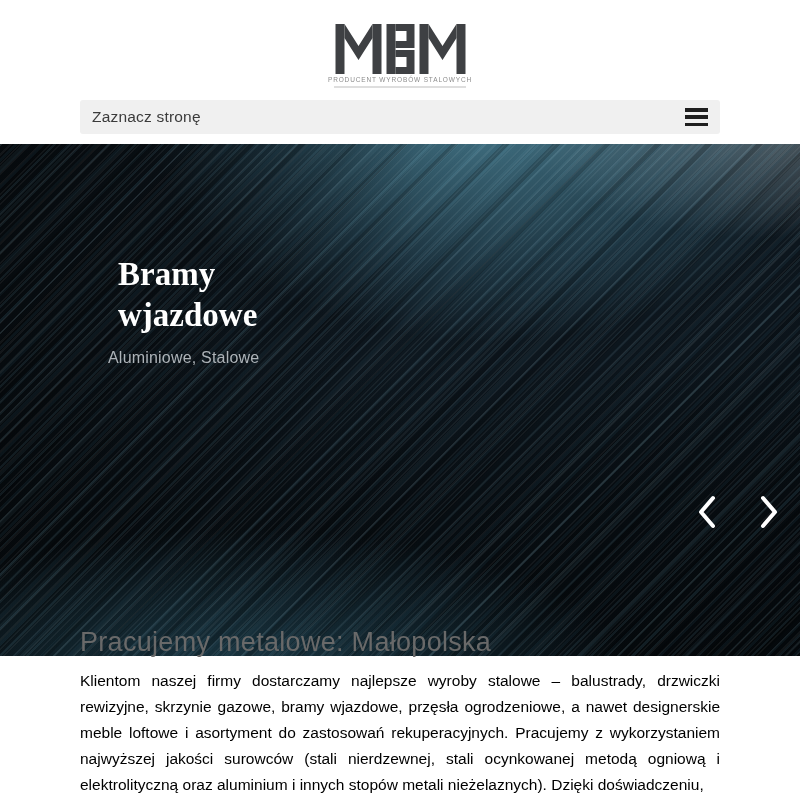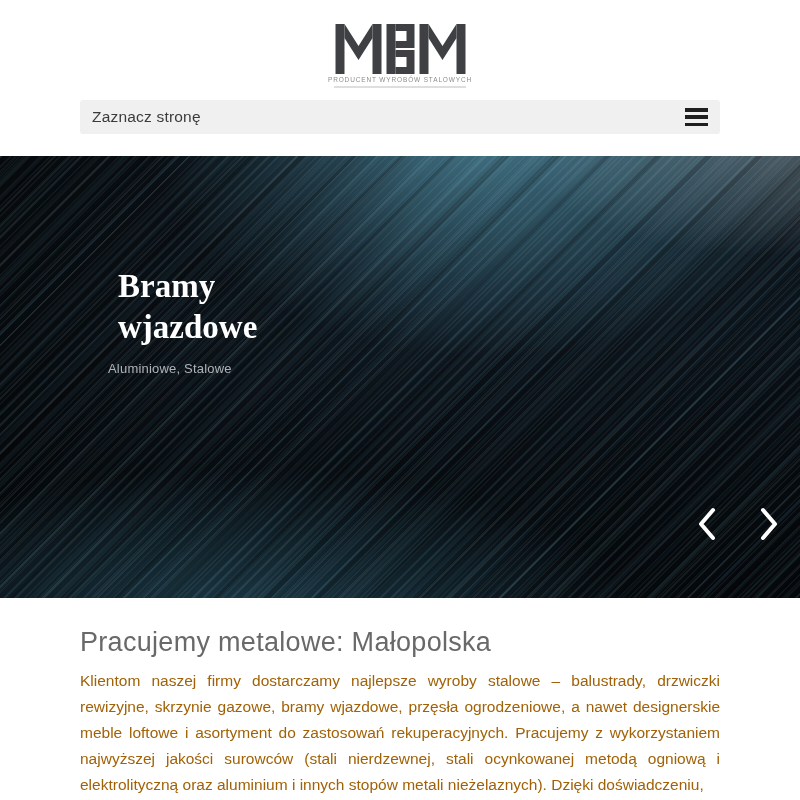--- a/index.html
+++ b/index.html
@@ -28,53 +28,53 @@
     background: #f0f0f0; border-radius: 3px;
     display: flex; align-items: center; justify-content: space-between;
     padding: 0 12px;
   }
   .nav-label { font-size: 15.5px; color: #3b3b3b; letter-spacing: 0.2px; }
   .hamburger { width: 23px; height: 18px; display: flex; flex-direction: column; justify-content: space-between; cursor: pointer; }
   .hamburger span { display: block; width: 23px; height: 3.5px; background: #1f1f1f; }
 
   
   .hero {
-    position: absolute; top: 156px; left: 0; width: 800px; height: 442px;
+    position: absolute; top: 144px; left: 0; width: 800px; height: 512px;
     background:
       repeating-linear-gradient(135deg, rgba(255,255,255,0.05) 0px, rgba(255,255,255,0.05) 1.5px, rgba(255,255,255,0) 1.5px, rgba(255,255,255,0) 7px),
       repeating-linear-gradient(135deg, rgba(125,182,204,0.10) 0px, rgba(125,182,204,0.10) 2px, rgba(0,0,0,0) 2px, rgba(0,0,0,0) 10px, rgba(45,85,104,0.14) 10px, rgba(45,85,104,0.14) 13px, rgba(0,0,0,0) 13px, rgba(0,0,0,0) 19px),
       repeating-linear-gradient(135deg, rgba(0,0,0,0) 0px, rgba(0,0,0,0) 16px, rgba(140,200,220,0.06) 16px, rgba(140,200,220,0.06) 19px, rgba(0,0,0,0) 19px, rgba(0,0,0,0) 31px, rgba(0,0,0,0.18) 31px, rgba(0,0,0,0.18) 36px),
       radial-gradient(ellipse 560px 210px at 30% 104%, rgba(56,120,146,0.42), rgba(56,120,146,0) 70%),
       linear-gradient(to right, rgba(4,7,9,0.72) 0%, rgba(4,7,9,0.34) 26%, rgba(4,7,9,0) 52%),
       linear-gradient(to bottom, rgba(3,6,8,0) 42%, rgba(3,6,8,0.45) 72%, rgba(3,6,8,0.58) 100%),
       radial-gradient(ellipse 470px 310px at 61% -5%, rgba(100,175,200,0.62), rgba(70,130,155,0.28) 48%, rgba(0,0,0,0) 72%),
       radial-gradient(ellipse 340px 180px at 95% -8%, rgba(162,172,177,0.55), rgba(120,130,136,0.22) 55%, rgba(0,0,0,0) 75%),
       linear-gradient(155deg, #0b1218 0%, #0e1820 45%, #060b0f 100%);
   }
   .hero-text { position: absolute; left: 108px; top: 110px; }
   .slide-title {
     margin: 0 0 0 10px; width: 235px;
     font-family: "Liberation Serif", serif; font-weight: 700;
     font-size: 33px; line-height: 41px; color: #ffffff;
   }
-  .slide-subtitle { margin: 13px 0 0; font-size: 13px; color: #adb3b8; letter-spacing: 0.2px; }
+  .slide-subtitle { margin: 13px 0 0; font-size: 16px; color: #adb3b8; letter-spacing: 0.2px; }
   .slider-arrow { position: absolute; width: 24px; height: 36px; cursor: pointer; }
   .slider-prev { left: 695px; top: 350px; }
   .slider-next { left: 757px; top: 350px; }
 
   
   .main { position: absolute; top: 558px; left: 80px; width: 640px; }
   .section-heading {
     margin: 68px 0 0; font-family: "Liberation Sans", sans-serif;
     font-size: 27px; line-height: 32px; font-weight: 500;
     color: #696969; letter-spacing: 0.3px;
   }
   .section-paragraph {
     margin: 10px 0 0; font-size: 15.5px; line-height: 26px;
-    color: #a16207; text-align: justify;
+    color: #000000; text-align: justify;
   }
 </style>
 </head>
 <body>
 
 <div class="header">
   <div class="logo-wrap">
     <svg class="logo-mark" viewBox="0 0 130 50" aria-label="MBM">
 
       <polygon points="0,0 9,0 9,50 0,50"></polygon>

